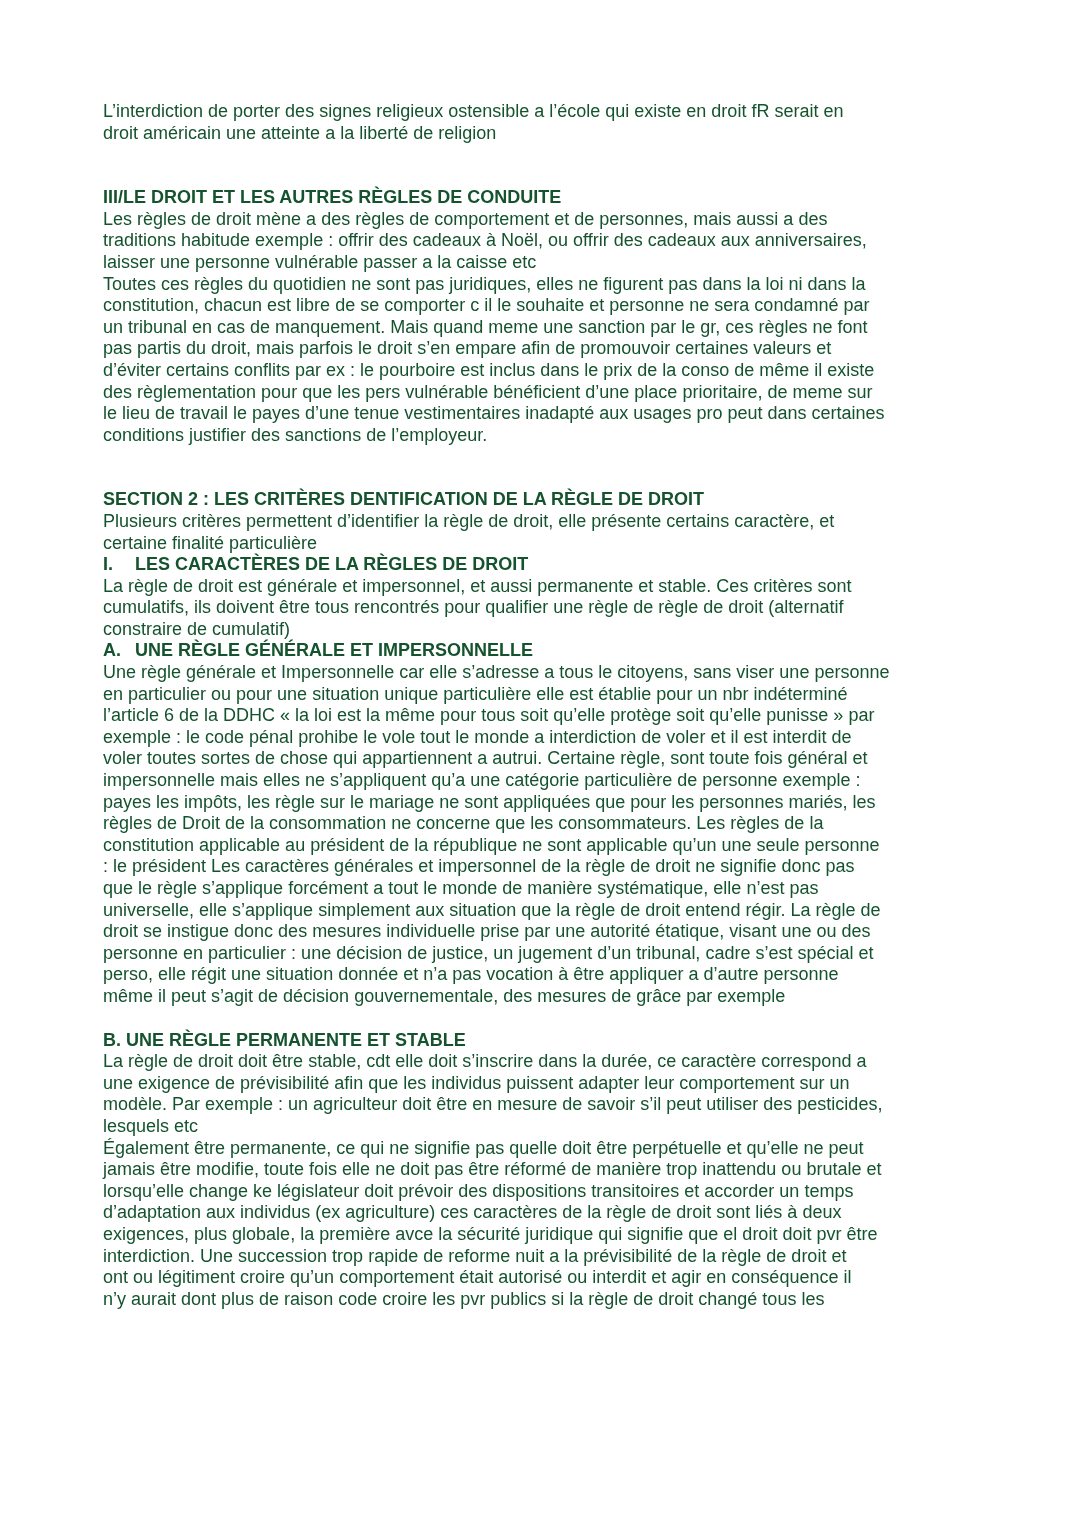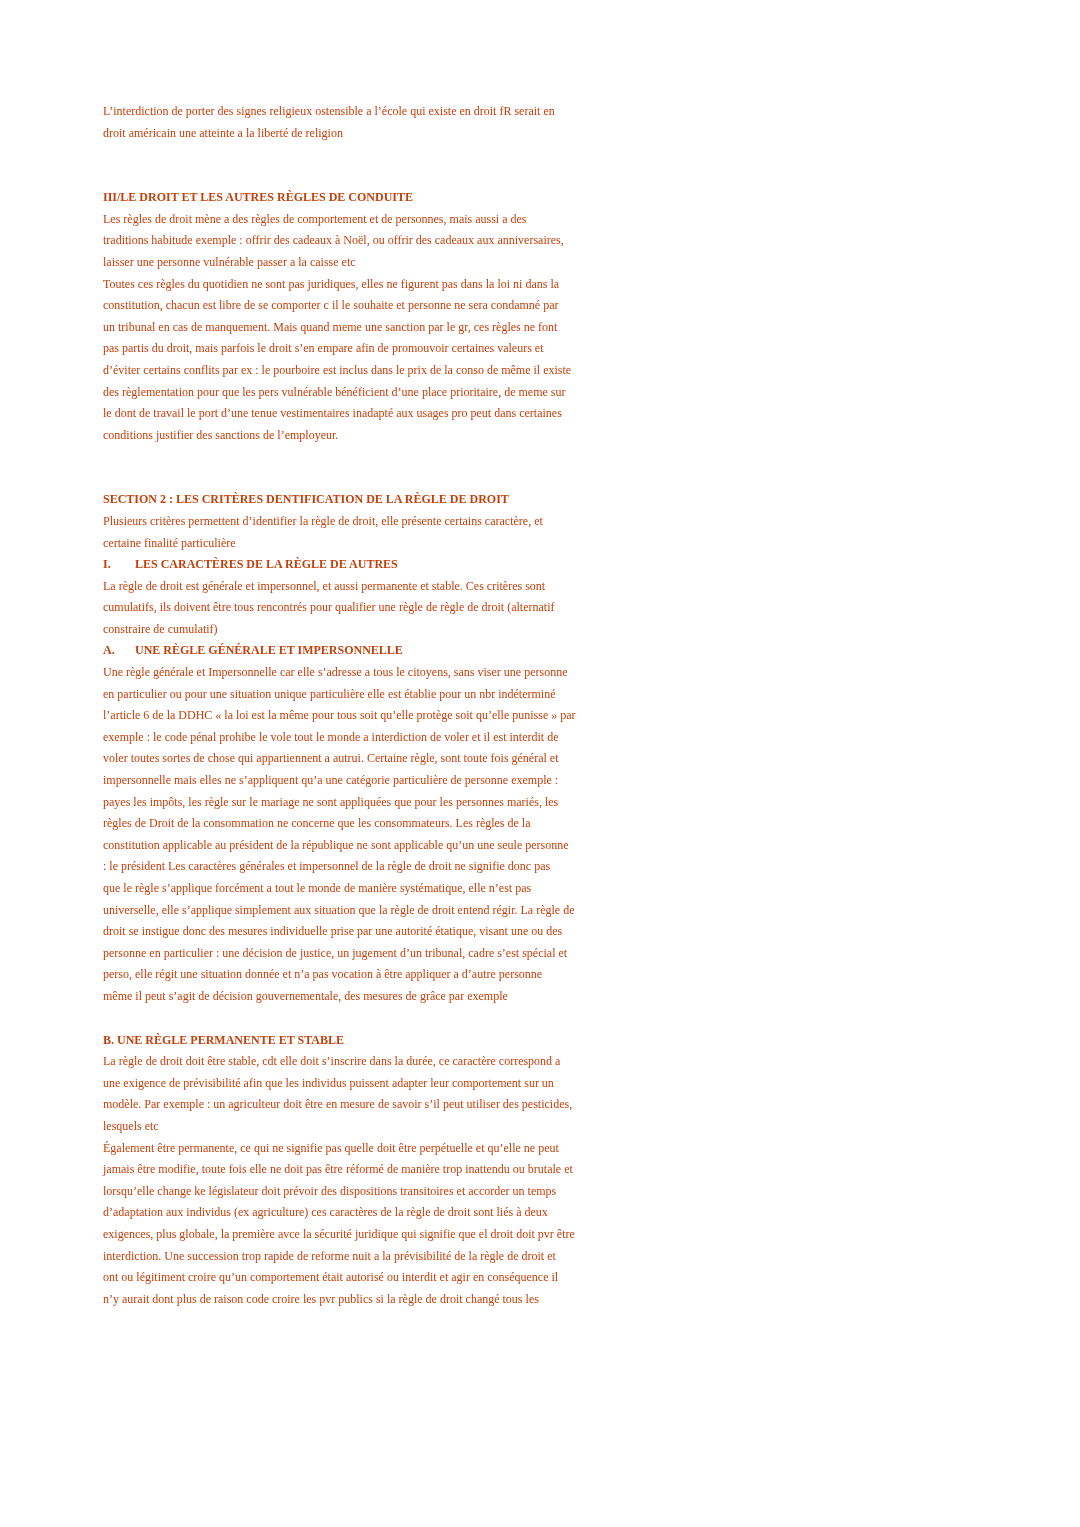--- a/index.html
+++ b/index.html
@@ -1,20 +1,20 @@
 <!DOCTYPE html>
 <html><head>
   <meta charset="utf-8">
   <style>
     html, body { margin: 0; padding: 0; background: #ffffff; }
     body { width: 1080px; height: 1527px; position: relative; overflow: hidden; }
     .page {
       position: absolute; left: 103px; top: 101px; width: 900px;
-      font-family: Liberation Serif, serif;
-      font-size: 12px; line-height: 21.6px; color: #c2410c;
+      font-family: Liberation Sans, sans-serif;
+      font-size: 18px; line-height: 21.6px; color: #14532d;
     }
     .block { margin: 0; }
     .line { display: block; white-space: nowrap; }
     .h { font-weight: bold; }
     .gap-large { height: 43px; }
     .gap-mid { height: 22px; }
     .gap-xl { height: 43px; }
     .num { display: inline-block; width: 32px; }
     .numA { display: inline-block; width: 32px; }
   </style>
@@ -34,32 +34,32 @@
     <span class="line h">III/LE DROIT ET LES AUTRES RÈGLES DE CONDUITE</span>
     <span class="line">Les règles de droit mène a des règles de comportement et de personnes, mais aussi a des</span>
     <span class="line">traditions habitude exemple : offrir des cadeaux à Noël, ou offrir des cadeaux aux anniversaires,</span>
     <span class="line">laisser une personne vulnérable passer a la caisse etc</span>
     <span class="line">Toutes ces règles du quotidien ne sont pas juridiques, elles ne figurent pas dans la loi ni dans la</span>
     <span class="line">constitution, chacun est libre de se comporter c il le souhaite et personne ne sera condamné par</span>
     <span class="line">un tribunal en cas de manquement. Mais quand meme une sanction par le gr, ces règles ne font</span>
     <span class="line">pas partis du droit, mais parfois le droit s’en empare afin de promouvoir certaines valeurs et</span>
     <span class="line">d’éviter certains conflits par ex : le pourboire est inclus dans le prix de la conso de même il existe</span>
     <span class="line">des règlementation pour que les pers vulnérable bénéficient d’une place prioritaire, de meme sur</span>
-    <span class="line">le dont de travail le port d’une tenue vestimentaires inadapté aux usages pro peut dans certaines</span>
+    <span class="line">le lieu de travail le payes d’une tenue vestimentaires inadapté aux usages pro peut dans certaines</span>
     <span class="line">conditions justifier des sanctions de l’employeur.</span>
   </div>
 
   <div class="gap-xl"></div>
 
   <div class="block">
     <span class="line h">SECTION 2 : LES CRITÈRES DENTIFICATION DE LA RÈGLE DE DROIT</span>
     <span class="line">Plusieurs critères permettent d’identifier la règle de droit, elle présente certains caractère, et</span>
     <span class="line">certaine finalité particulière</span>
 
-    <span class="line h"><span class="num">I.</span><span>LES CARACTÈRES DE LA RÈGLE DE AUTRES</span></span>
+    <span class="line h"><span class="num">I.</span><span>LES CARACTÈRES DE LA RÈGLES DE DROIT</span></span>
     <span class="line">La règle de droit est générale et impersonnel, et aussi permanente et stable. Ces critères sont</span>
     <span class="line">cumulatifs, ils doivent être tous rencontrés pour qualifier une règle de règle de droit (alternatif</span>
     <span class="line">constraire de cumulatif)</span>
 
     <span class="line h"><span class="numA">A.</span><span>UNE RÈGLE GÉNÉRALE ET IMPERSONNELLE</span></span>
     <span class="line">Une règle générale et Impersonnelle car elle s’adresse a tous le citoyens, sans viser une personne</span>
     <span class="line">en particulier ou pour une situation unique particulière elle est établie pour un nbr indéterminé</span>
     <span class="line">l’article 6 de la DDHC « la loi est la même pour tous soit qu’elle protège soit qu’elle punisse » par</span>
     <span class="line">exemple : le code pénal prohibe le vole tout le monde a interdiction de voler et il est interdit de</span>
     <span class="line">voler toutes sortes de chose qui appartiennent a autrui. Certaine règle, sont toute fois général et</span>

